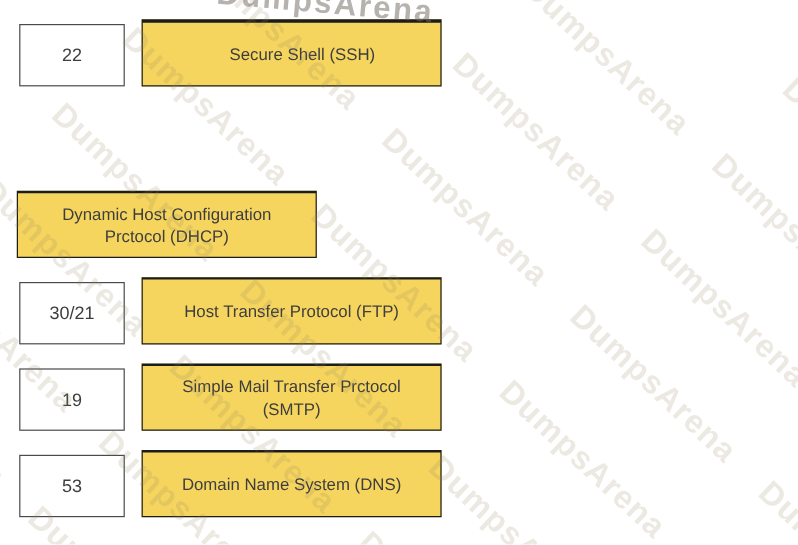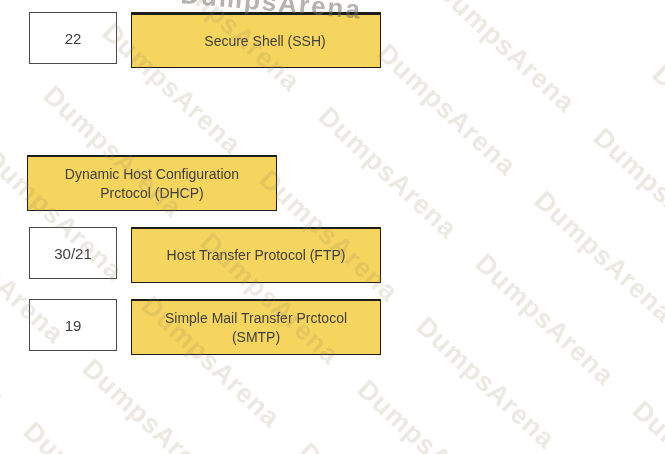--- a/index.html
+++ b/index.html
@@ -6,25 +6,25 @@
   .stage {
     position: relative;
     width: 665px;
     height: 454px;
     background: var(--background, #ffffff);
     overflow: hidden;
     font-family: "Liberation Sans", sans-serif;
   }
   .match-row {
     position: absolute;
-    left: 13px;
+    left: 0;
     width: 593px;
     height: 60px;
     display: flex;
-    align-items: flex-start;
+    align-items: flex-end;
   }
   .port-box {
     box-sizing: border-box;
     width: 88px;
     height: 52px;
     margin-left: 16px;
     background: #ffffff;
     border: 1px solid var(--port-box-border, #4a4a4a);
     display: flex;
     align-items: center;
@@ -116,20 +116,28 @@
 
   <div class="match-row" style="top:299px">
     <div class="port-box">
       <span>19</span>
     </div>
     <div class="proto-box">
       <span>Simple Mail Transfer Prctocol (SMTP)</span>
     </div>
   </div>
 
+  <div class="match-row" style="top:371px">
+    <div class="port-box">
+      <span>53</span>
+    </div>
+    <div class="proto-box">
+      <span>Domain Name System (DNS)</span>
+    </div>
+  </div>
 
   <div class="wm-layer">
       <span class="wm" style="left: 667px; top: 59px;">DumpsArena</span>
       <span class="wm" style="left: 451px; top: -25px;">DumpsArena</span>
       <span class="wm" style="left: 608px; top: 122px;">DumpsArena</span>
       <span class="wm" style="left: 392px; top: 38px;">DumpsArena</span>
       <span class="wm" style="left: 549px; top: 185px;">DumpsArena</span>
       <span class="wm" style="left: 176px; top: -46px;">DumpsArena</span>
       <span class="wm" style="left: 333px; top: 101px;">DumpsArena</span>
       <span class="wm" style="left: 490px; top: 248px;">DumpsArena</span>

